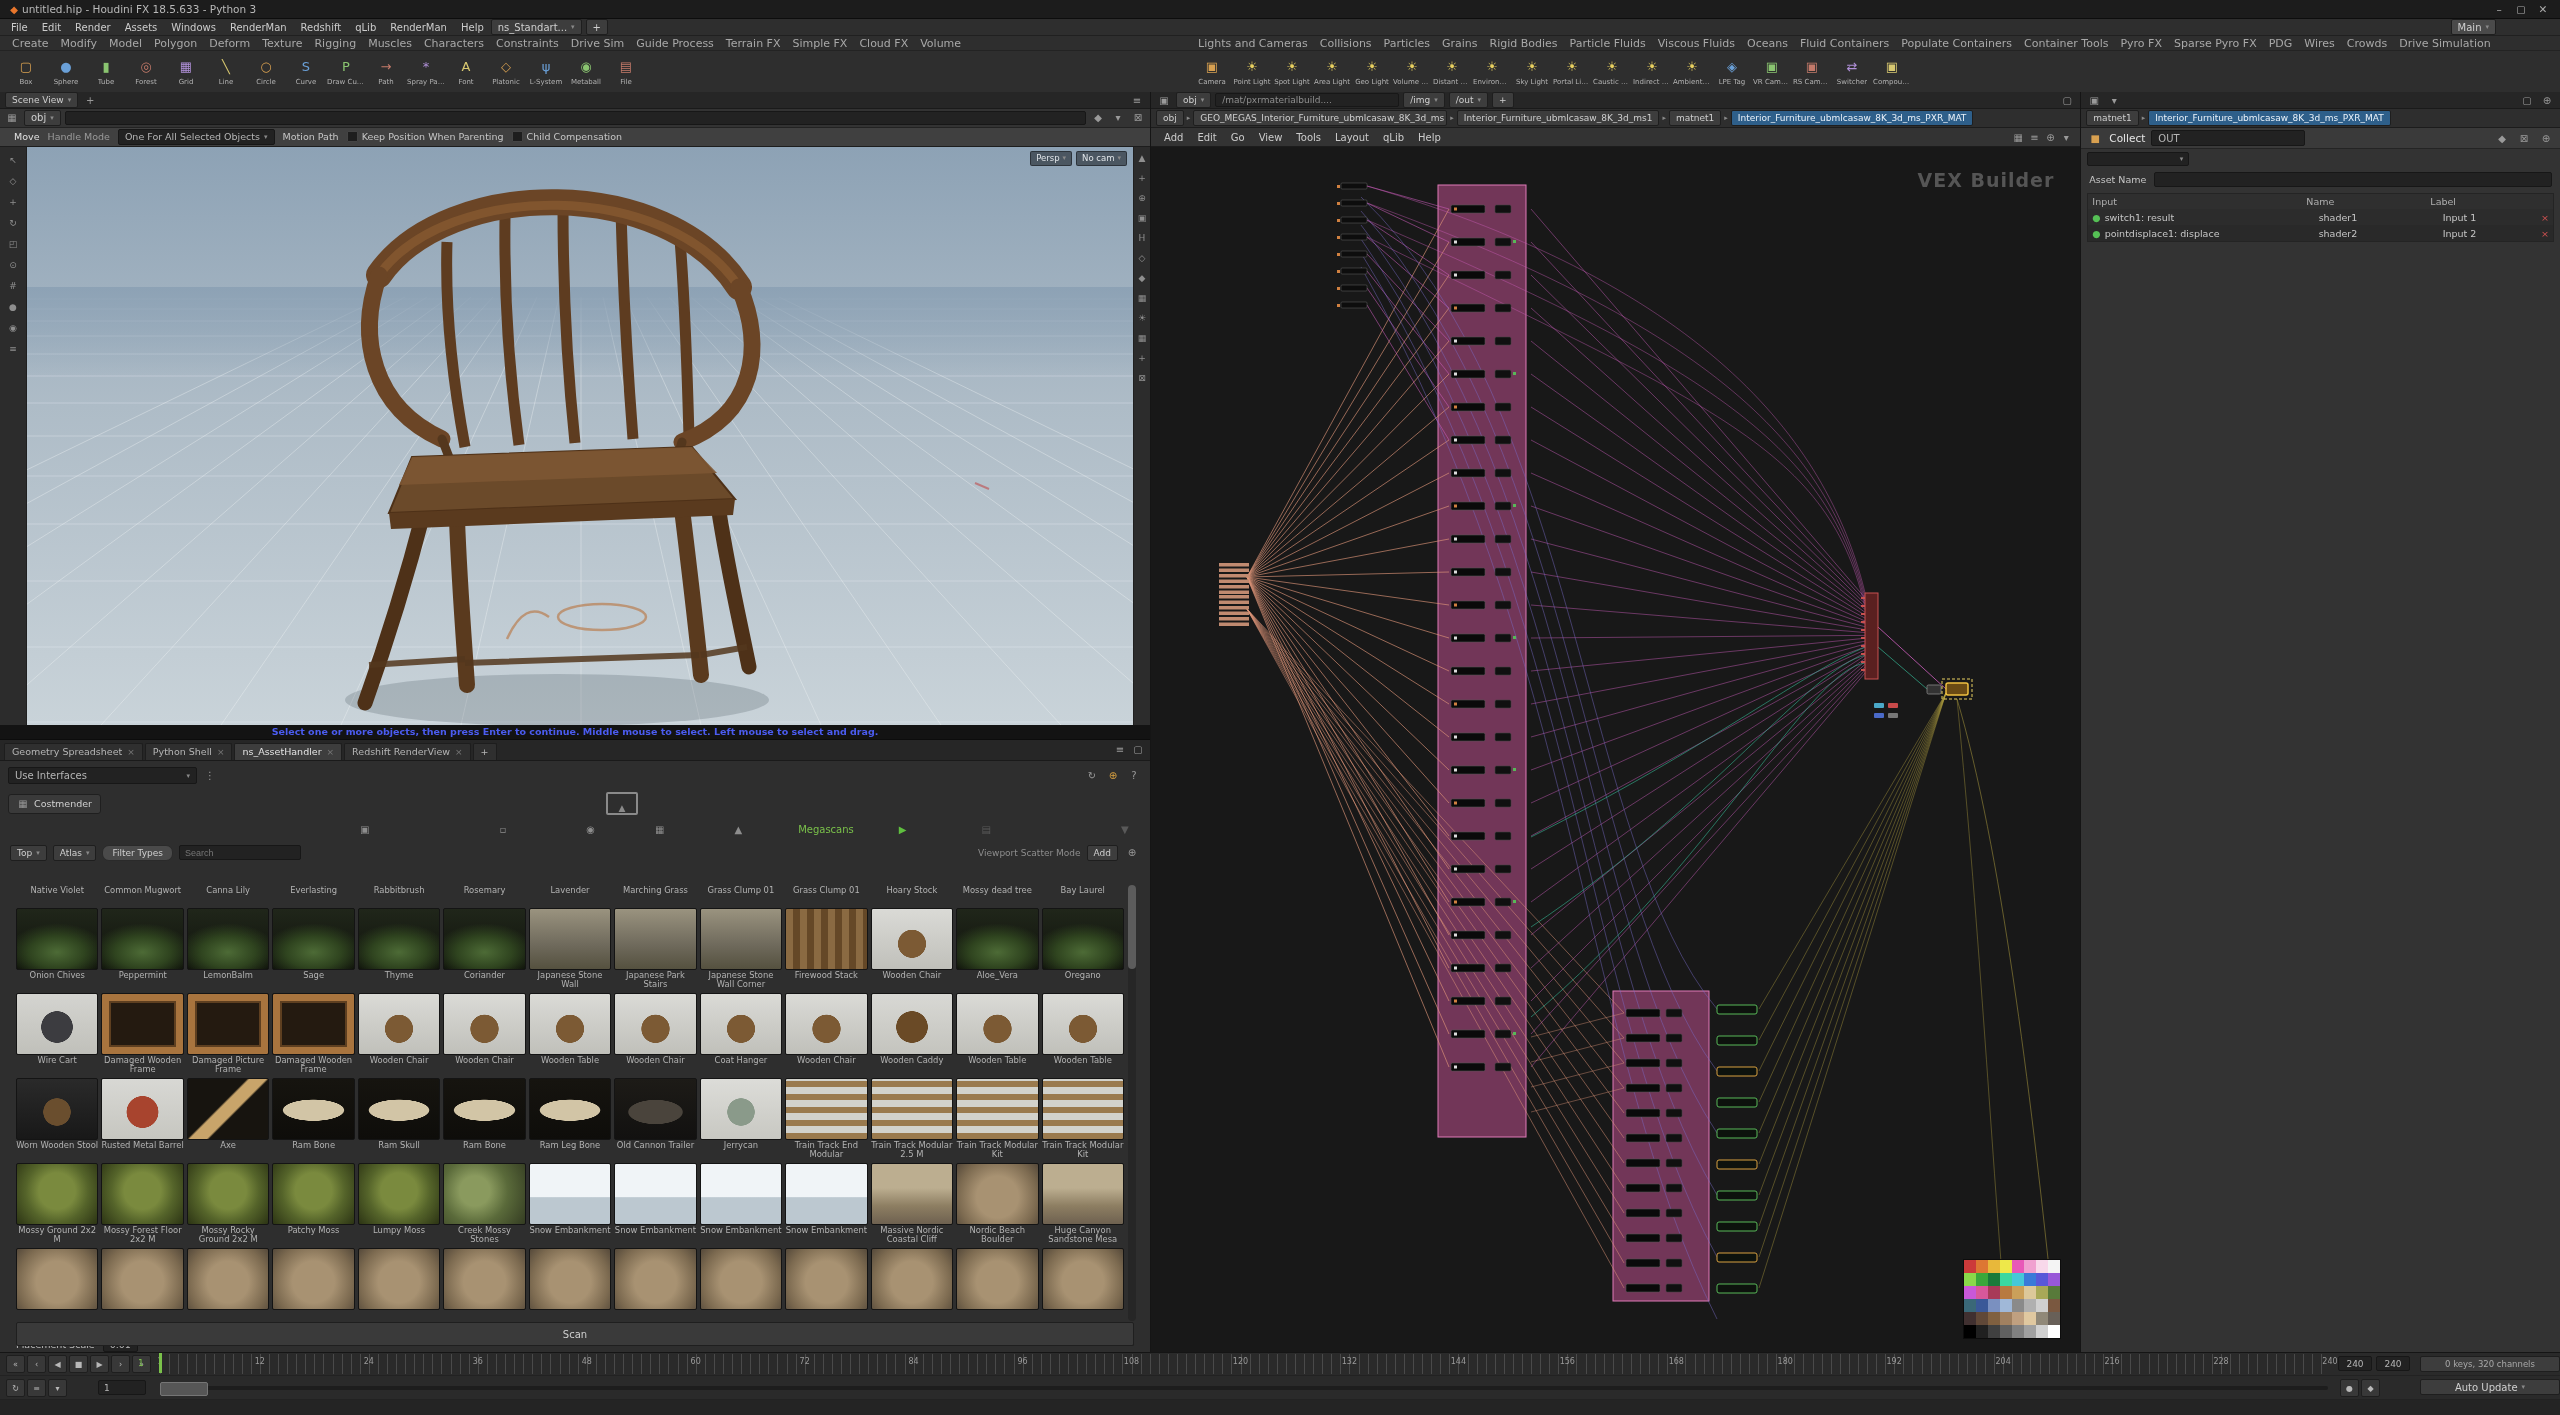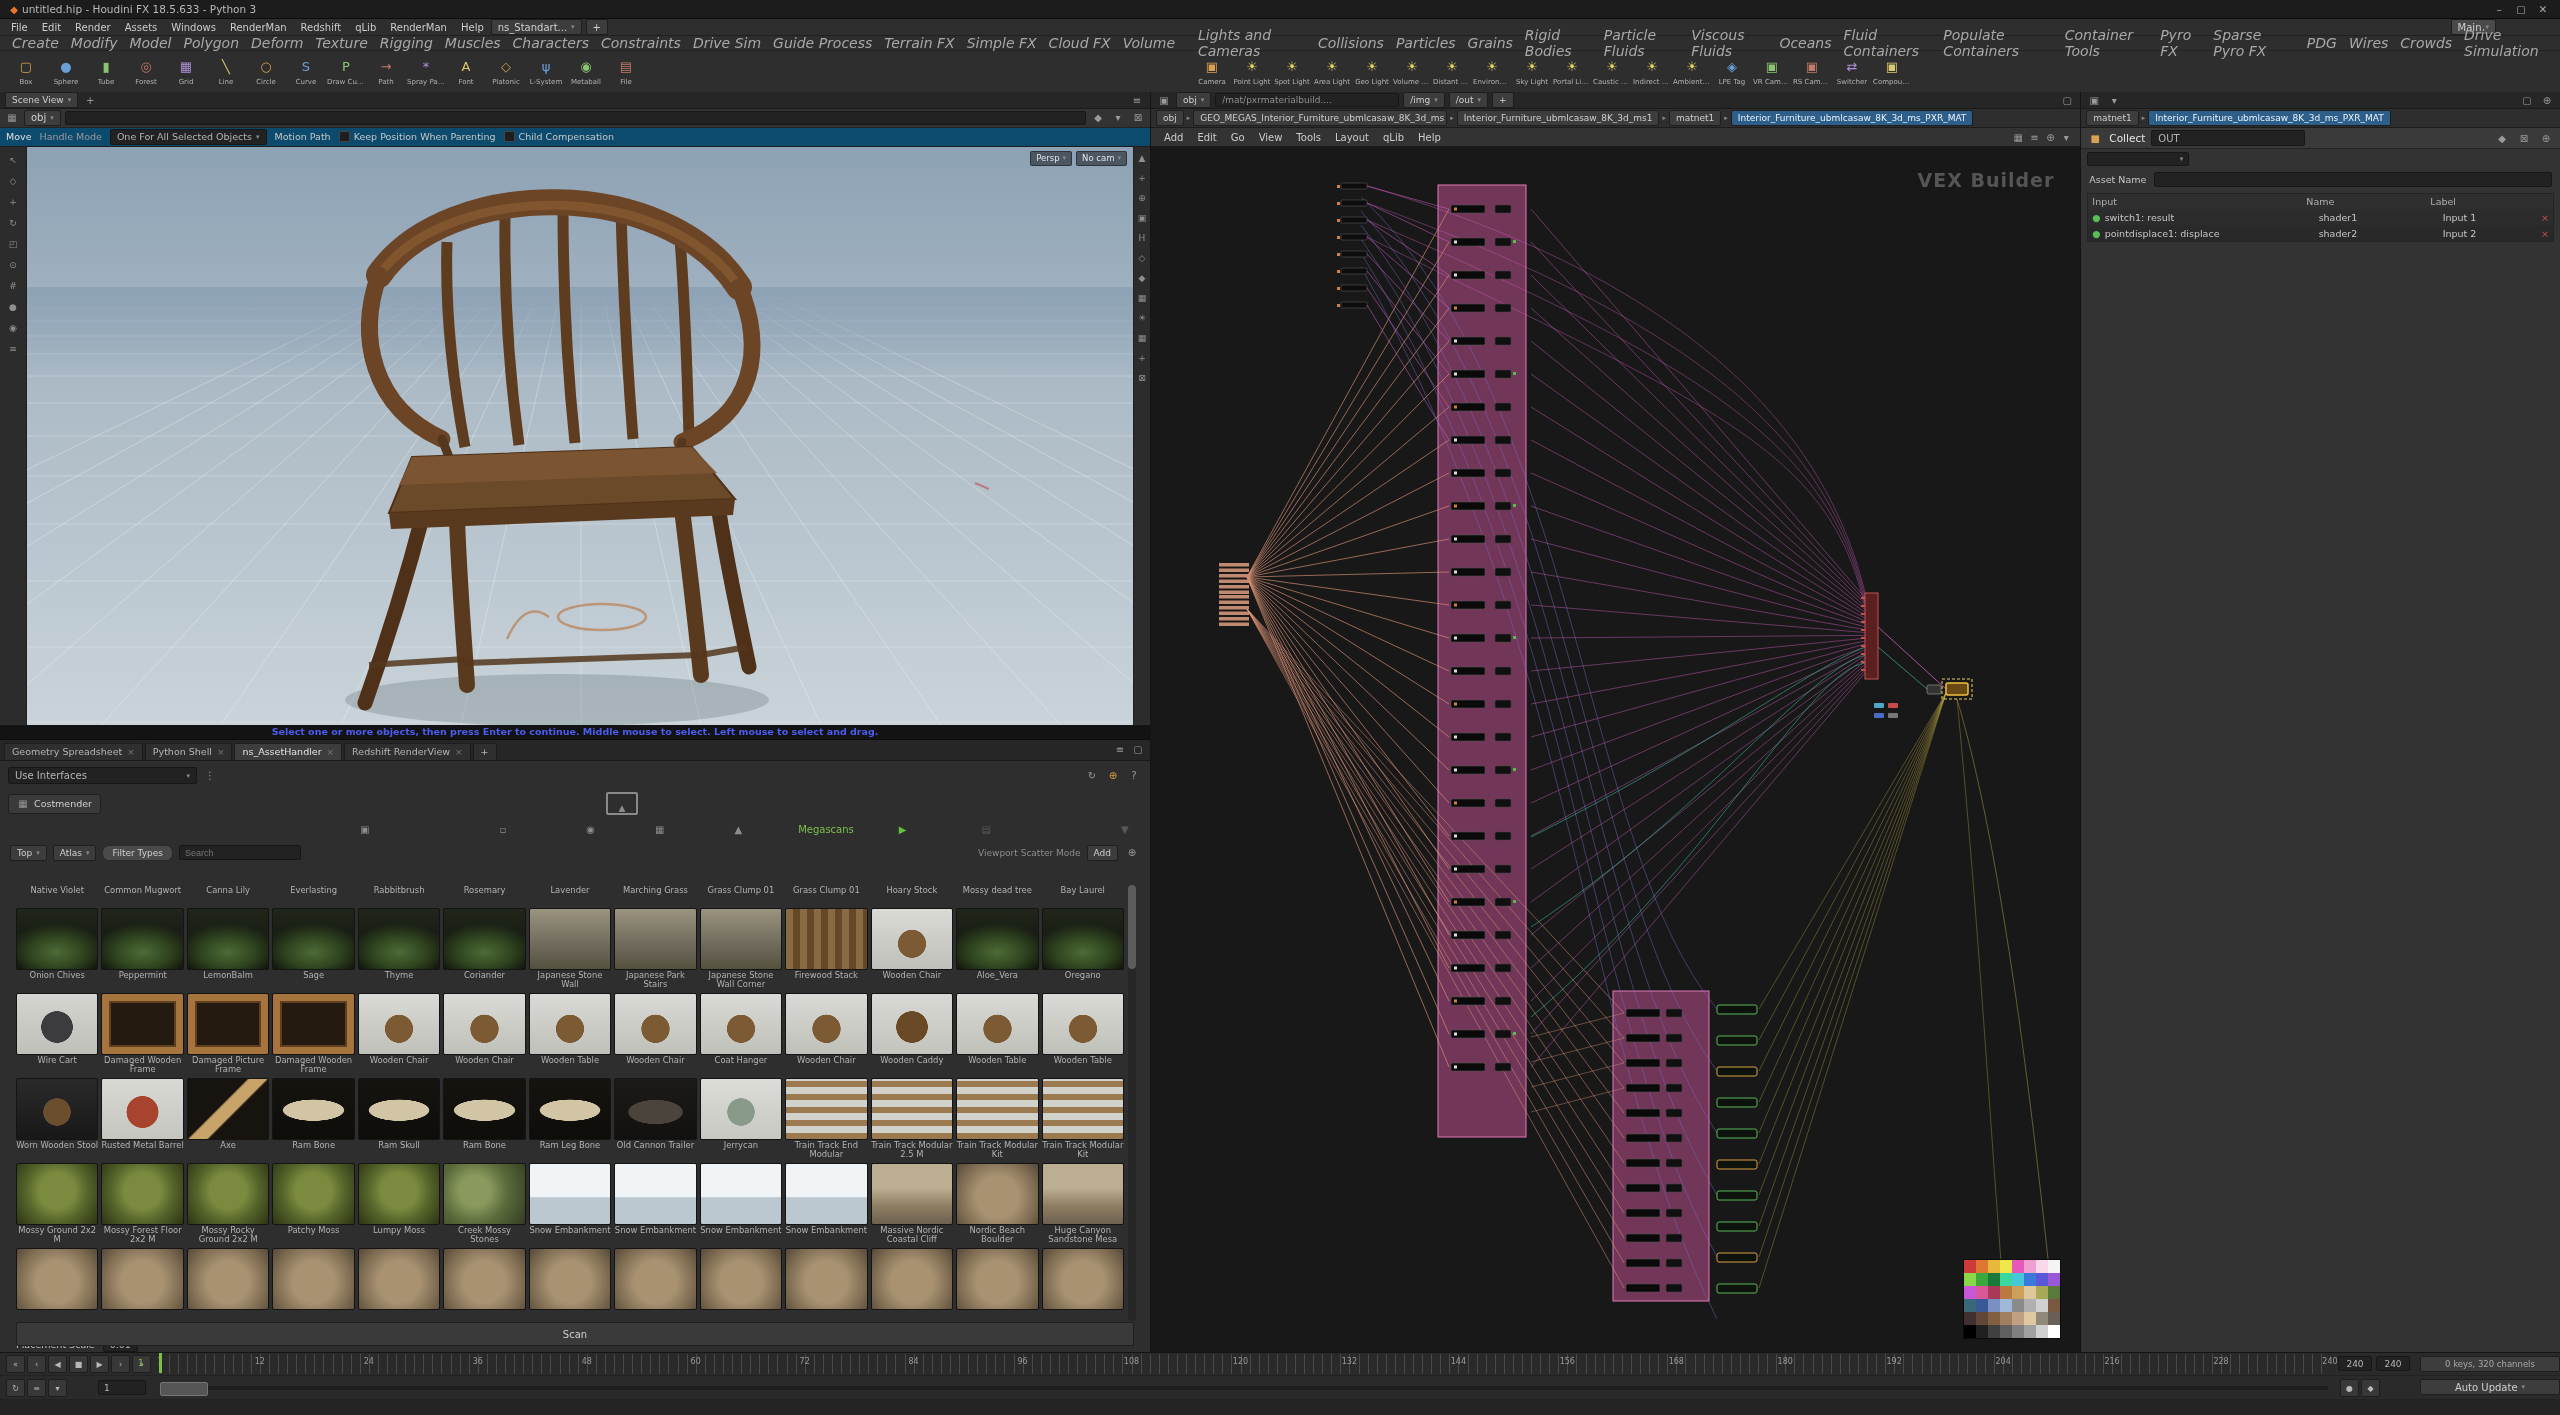--- a/index.html
+++ b/index.html
@@ -15,40 +15,40 @@
   .sunken{background:#222;border:1px solid #171717;border-radius:2px;color:#b5b5b5;}
   .caret{font-size:7px;color:#8a8a8a;}
   .check{width:9px;height:9px;background:#1e1e1e;border:1px solid #444;border-radius:1px;display:inline-block;margin-right:4px;}
   
   #titlebar{height:18px;background:#1c1c1c;border-bottom:1px solid #0d0d0d;padding:0 6px;font-size:10.5px;color:#b9b9b9;}
   #titlebar .winbtn{width:22px;height:14px;display:inline-flex;align-items:center;justify-content:center;color:#aaa;}
   #menubar{height:16px;background:#2e2e2e;border-bottom:1px solid #202020;padding:0 4px;}
   .menu-item{padding:0 7px;height:16px;display:inline-flex;align-items:center;color:#cccccc;}
   #shelf{background:#2e2e2e;border-bottom:1px solid #1c1c1c;position:relative;height:58px;}
   #shelf-tabs{position:relative;height:14px;border-bottom:1px solid #232323;}
-  .shelf-tab{padding:0 6px;font-size:14px;color:#a8a8a8;display:inline-flex;align-items:center;height:14px;font-style:italic;}
+  .shelf-tab{padding:0 6px;font-size:11px;color:#a8a8a8;display:inline-flex;align-items:center;height:14px;}
   #shelf-tabs-left{position:absolute;left:6px;top:0;}
   #shelf-tabs-right{position:absolute;left:1192px;top:0;}
   #shelf-tools-left{position:absolute;left:6px;top:15px;}
   #shelf-tools-right{position:absolute;left:1192px;top:15px;}
   .tool{width:40px;height:42px;display:inline-flex;flex-direction:column;align-items:center;justify-content:center;gap:1px;}
   .tool .tic{font-size:13px;height:18px;}
   .tool .tlb{font-size:7px;color:#b2b2b2;max-width:38px;overflow:hidden;text-overflow:ellipsis;white-space:nowrap;}
   
   #main{position:absolute;top:92px;left:0;width:2560px;height:1260px;display:flex;}
   #left-pane{width:1150px;height:1260px;background:#2e2e2e;display:flex;flex-direction:column;border-right:1px solid #151515;}
   #network-pane{width:930px;height:1260px;background:#191919;display:flex;flex-direction:column;border-right:1px solid #151515;}
   #params-pane{width:479px;height:1260px;background:#333;display:flex;flex-direction:column;}
   .quickrow{height:16px;background:#262626;border-bottom:1px solid #1a1a1a;padding:0 5px;gap:4px;font-size:9px;}
   .crumbrow{height:18px;background:#2e2e2e;border-bottom:1px solid #1c1c1c;padding:0 5px;gap:3px;font-size:9px;}
   .menurow{height:18px;background:#333;border-bottom:1px solid #1c1c1c;padding:0 6px;font-size:10px;}
   .menurow .menu-item{height:18px;}
   
   #lp-tb1{height:18px;background:#333;border-bottom:1px solid #222;padding:0 4px;gap:4px;}
-  #lp-tb2{height:18px;background:#0c4a6e;border-bottom:1px solid #1d1d1d;padding:0 6px;gap:8px;font-size:9.5px;}
+  #lp-tb2{height:18px;background:#404040;border-bottom:1px solid #1d1d1d;padding:0 14px;gap:8px;font-size:9.5px;}
   #vp-wrap{height:578px;display:flex;}
   #vp-left-strip{width:26px;background:#2c2c2c;border-right:1px solid #202020;display:flex;flex-direction:column;align-items:center;padding-top:6px;gap:7px;}
   #vp-right-strip{width:16px;background:#2c2c2c;border-left:1px solid #202020;display:flex;flex-direction:column;align-items:center;padding-top:4px;gap:6px;}
   .stripic{width:14px;height:14px;display:flex;align-items:center;justify-content:center;color:#8f8f8f;font-size:9px;}
   #viewport{position:relative;flex:1;overflow:hidden;}
   #vp-cams{position:absolute;top:4px;right:6px;display:flex;gap:4px;}
   .vpchip{background:rgba(20,24,28,.55);border:1px solid rgba(0,0,0,.4);color:#e0e4e8;font-size:8.5px;
           border-radius:2px;padding:0 5px;height:13px;display:inline-flex;align-items:center;gap:3px;}
   #vp-msg{height:14px;background:#131313;color:#4b5cf0;font-size:9.5px;font-weight:bold;display:flex;align-items:center;justify-content:center;border-bottom:1px solid #0c0c0c;}
   #lp-tabs{height:20px;background:#262626;border-bottom:1px solid #1a1a1a;padding:0 4px;gap:2px;}

